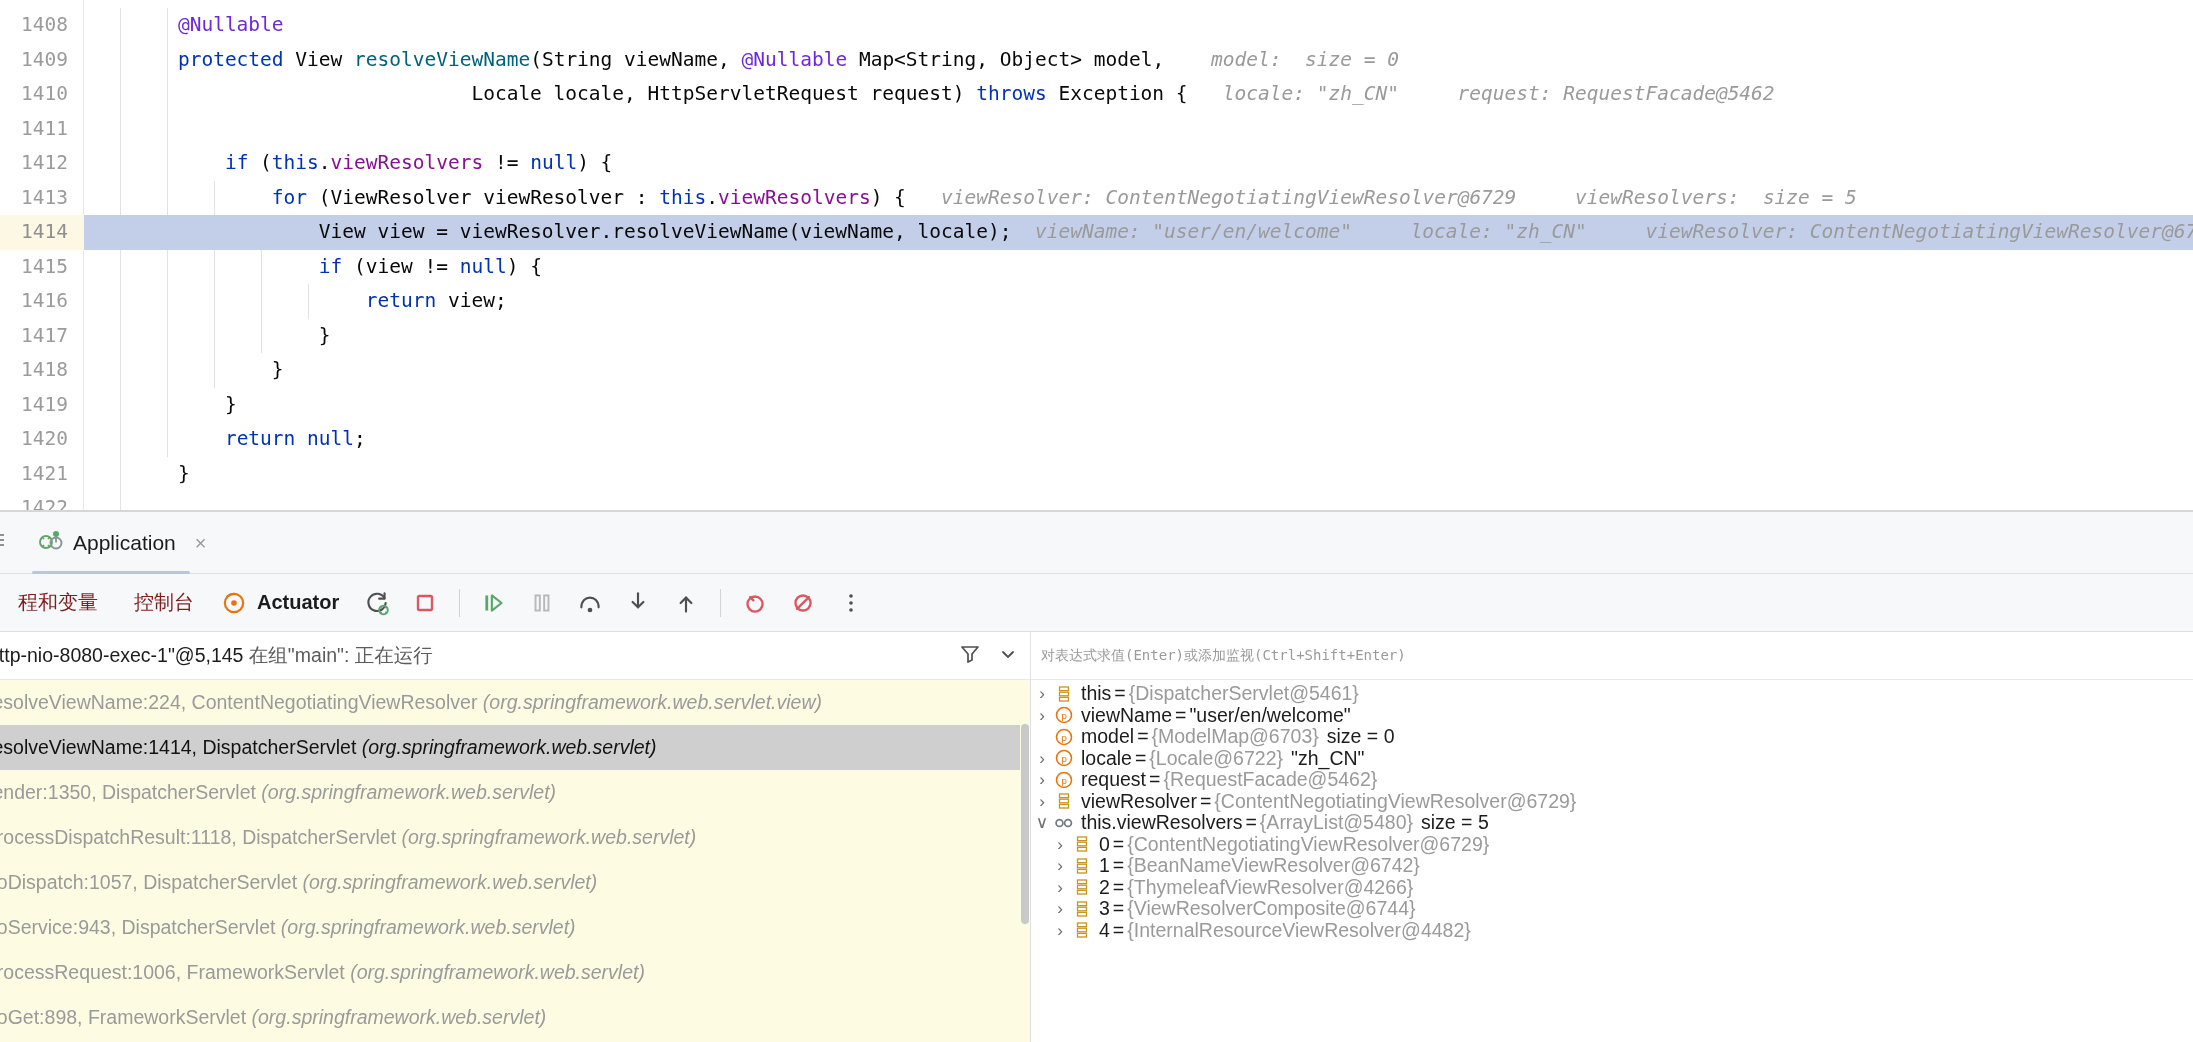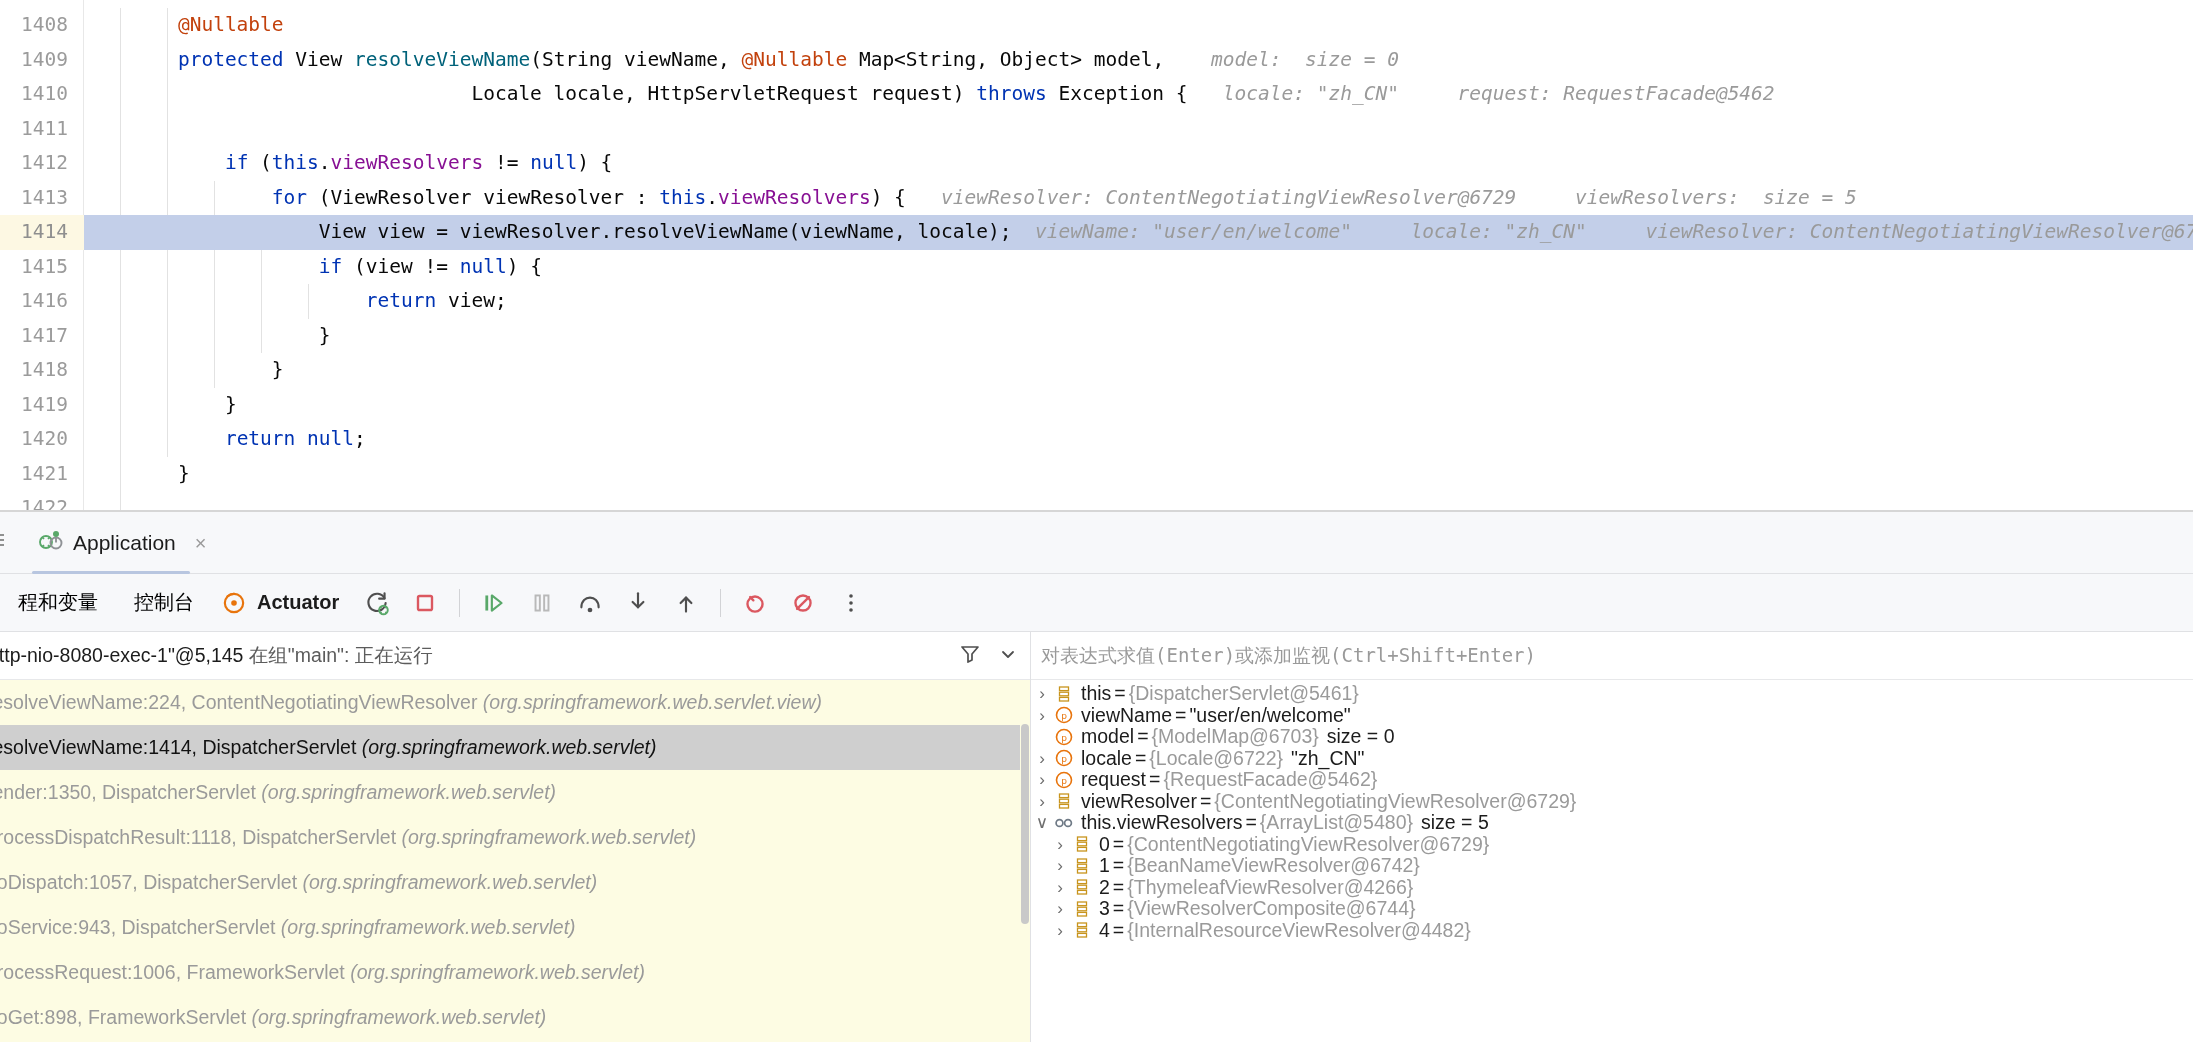--- a/index.html
+++ b/index.html
@@ -59,21 +59,21 @@
   
   .iguide {
     position: absolute;
     width: 1px;
     top: 0; height: 34.5px;
     background: #e2e2e2;
   }
 
   
   .kw   { color: #0033b3; }
-  .anno { color: #c2410c; }
+  .anno { color: #6d28d9; }
   .fn   { color: #00627a; }
   .fld  { color: #871094; }
   .plain{ color: #080808; }
   .hint { color: #9a9a9a; font-style: italic; }
 
   
   .editor-bottom-line {
     position: absolute; left: 0; top: 510px;
     width: 2193px; height: 2px;
     background: #d6d6d6;
@@ -123,21 +123,21 @@
   
   .toolbar {
     position: relative;
     height: 58px;
     background: #f7f8fa;
     display: flex; align-items: center;
     gap: 0;
     border-bottom: 1px solid #e0e1e4;
   }
   .tb-text {
-    font-size: 20px; color: #000000;
+    font-size: 20px; color: #7f1d1d;
     padding: 0 18px;
     white-space: nowrap;
     cursor: pointer;
   }
   .tb-item {
     display: flex; align-items: center;
     gap: 9px;
     padding: 0 10px;
     height: 44px;
     cursor: pointer;
@@ -221,21 +221,21 @@
   
   .eval-head {
     position: relative;
     height: 48px;
     background: #ffffff;
     border-bottom: 1px solid #e7e8ea;
     display: flex; align-items: center;
     padding-left: 10px;
   }
   .eval-placeholder {
-    font-size: 19px;
+    font-size: 14px;
     color: #9a9a9a;
     font-family: "DejaVu Sans Mono", monospace;
   }
 
   
   .vars {
     position: relative;
     height: 362px;
     background: #ffffff;
     overflow: hidden;

